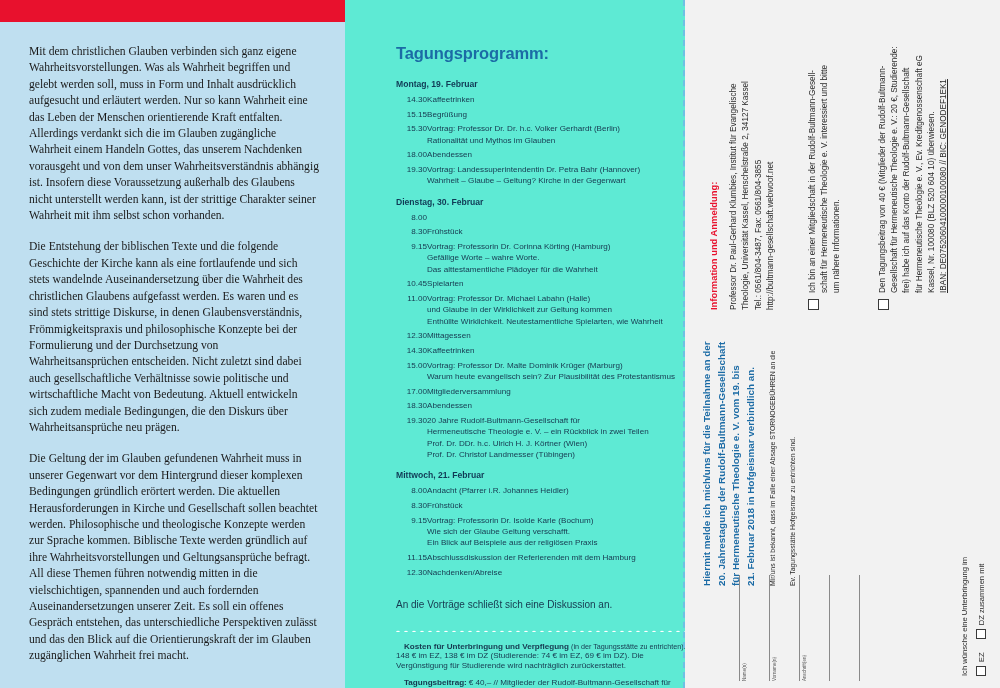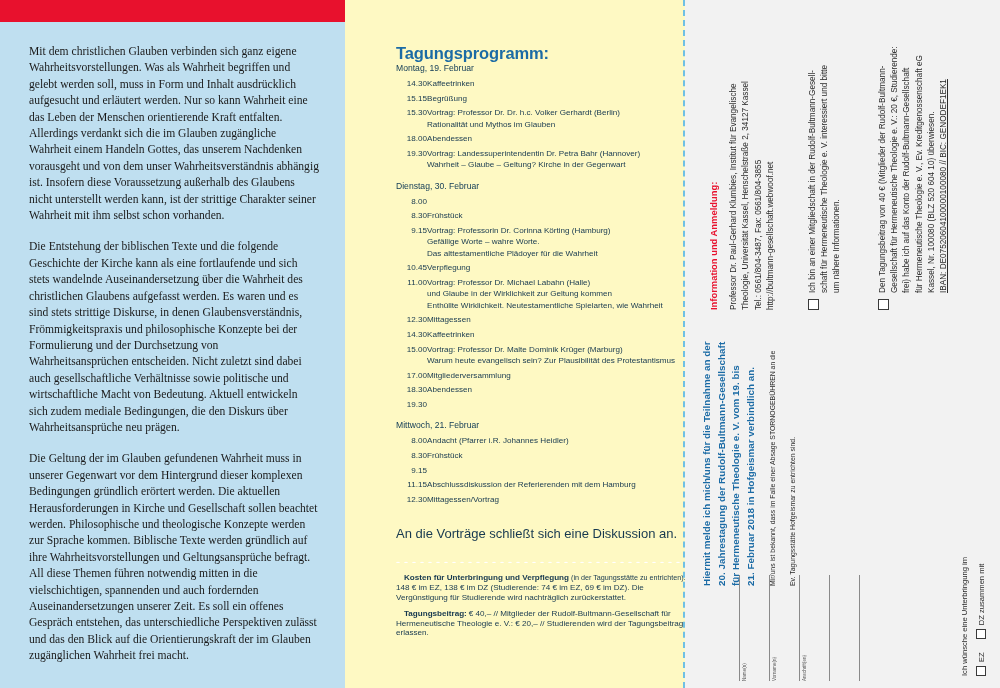--- a/index.html
+++ b/index.html
@@ -12,21 +12,21 @@
     height: 688px;
     position: relative;
     overflow: hidden;
     font-family: "Liberation Sans", sans-serif;
   }
 
   
   #page {
     position: absolute;
     inset: 0;
-    background: #fef9c3;
+    background: #5eead4;
   }
 
   .panel-blue {
     position: absolute;
     background: #bfdff0;
   }
 
   
   #left-panel  { left: 0;   top: 0;  width: 345px; height: 688px; }
   #mid-panel   { left: 345px; top: 0; width: 338px; height: 688px; background:#bfdff0; }
@@ -73,46 +73,47 @@
   #program {
     position: absolute;
     left: 396px;
     top: 44px;
     width: 300px;
   }
   #program-title {
     font-size: 16.5px;
     font-weight: bold;
     color: #1b6ba5;
+    margin-bottom: 16px;
     letter-spacing: -0.1px;
   }
   .day-head {
     font-size: 8.6px;
-    font-weight: normal;
+    font-weight: bold;
     color: #103a55;
     margin: 10px 0 5px 0;
   }
   .day-head.first { margin-top: 0; }
   .row {
     display: flex;
     font-size: 8.1px;
     color: #16384f;
     line-height: 11.3px;
     margin-bottom: 3.4px;
   }
   .row .time {
     width: 31px;
     flex: 0 0 31px;
     text-align: right;
   }
   .row .desc { flex: 1 1 auto; }
   .row .desc .bold { font-weight: normal; }
 
   #after-note {
-    font-size: 13px;
+    font-size: 10px;
     color: #16384f;
     margin-top: 21px;
   }
 
   
   #wavy {
     margin-top: 14px;
     width: 296px;
     height: 8px;
     overflow: hidden;
@@ -308,21 +309,21 @@
           <div class="time">9.15</div>
           <div class="desc">
             <div>Vortrag: Professorin Dr. Corinna Körting (Hamburg)</div>
             <div class="bold">Gefällige Worte – wahre Worte.</div>
             <div class="bold">Das alttestamentliche Plädoyer für die Wahrheit</div>
           </div>
         </div>
         <div class="row">
           <div class="time">10.45</div>
           <div class="desc">
-            <div>Verpflegung</div>
+            <div>Spielarten</div>
           </div>
         </div>
         <div class="row">
           <div class="time">11.00</div>
           <div class="desc">
             <div>Vortrag: Professor Dr. Michael Labahn (Halle)</div>
             <div class="bold">und Glaube in der Wirklichkeit zur Geltung kommen</div>
             <div class="bold">Enthüllte Wirklichkeit. Neutestamentliche Spielarten, wie Wahrheit</div>
           </div>
         </div>
@@ -352,47 +353,58 @@
           </div>
         </div>
         <div class="row">
           <div class="time">18.30</div>
           <div class="desc">
             <div>Abendessen</div>
           </div>
         </div>
         <div class="row">
           <div class="time">19.30</div>
+          <div class="desc">
+            <div class="bold">20 Jahre Rudolf-Bultmann-Gesellschaft für</div>
+            <div class="bold">Hermeneutische Theologie e. V. – ein Rückblick in zwei Teilen</div>
+            <div>Prof. Dr. DDr. h.c. Ulrich H. J. Körtner (Wien)</div>
+            <div>Prof. Dr. Christof Landmesser (Tübingen)</div>
+          </div>
         </div>
         <div class="day-head">Mittwoch, 21. Februar</div>
         <div class="row">
           <div class="time">8.00</div>
           <div class="desc">
             <div>Andacht (Pfarrer i.R. Johannes Heidler)</div>
           </div>
         </div>
         <div class="row">
           <div class="time">8.30</div>
           <div class="desc">
             <div>Frühstück</div>
           </div>
         </div>
         <div class="row">
           <div class="time">9.15</div>
+          <div class="desc">
+            <div>Vortrag: Professorin Dr. Isolde Karle (Bochum)</div>
+            <div class="bold">Wie sich der Glaube Geltung verschafft.</div>
+            <div class="bold">Ein Blick auf Beispiele aus der religiösen Praxis</div>
+          </div>
         </div>
         <div class="row">
           <div class="time">11.15</div>
           <div class="desc">
             <div>Abschlussdiskussion der Referierenden mit dem Hamburg</div>
           </div>
         </div>
         <div class="row">
           <div class="time">12.30</div>
           <div class="desc">
-            <div>Mittagessen/Vortrag</div>
+            <div>Nachdenken/Abreise</div>
           </div>
         </div>
       </div>
 
     <div id="after-note">An die Vorträge schließt sich eine Diskussion an.</div>
 
     <div id="wavy">
       <svg width="296" height="8" viewBox="0 0 296 8" xmlns="http://www.w3.org/2000/svg" aria-hidden="true">
         <path d="M0 4 Q 2 0 4 4 T 8 4 T 12 4 T 16 4 T 20 4 T 24 4 T 28 4 T 32 4 T 36 4 T 40 4 T 44 4 T 48 4 T 52 4 T 56 4 T 60 4 T 64 4 T 68 4 T 72 4 T 76 4 T 80 4 T 84 4 T 88 4 T 92 4 T 96 4 T 100 4 T 104 4 T 108 4 T 112 4 T 116 4 T 120 4 T 124 4 T 128 4 T 132 4 T 136 4 T 140 4 T 144 4 T 148 4 T 152 4 T 156 4 T 160 4 T 164 4 T 168 4 T 172 4 T 176 4 T 180 4 T 184 4 T 188 4 T 192 4 T 196 4 T 200 4 T 204 4 T 208 4 T 212 4 T 216 4 T 220 4 T 224 4 T 228 4 T 232 4 T 236 4 T 240 4 T 244 4 T 248 4 T 252 4 T 256 4 T 260 4 T 264 4 T 268 4 T 272 4 T 276 4 T 280 4 T 284 4 T 288 4 T 292 4 T 296 4" fill="none" stroke="#ffffff" stroke-width="2.4"></path>
       </svg>

